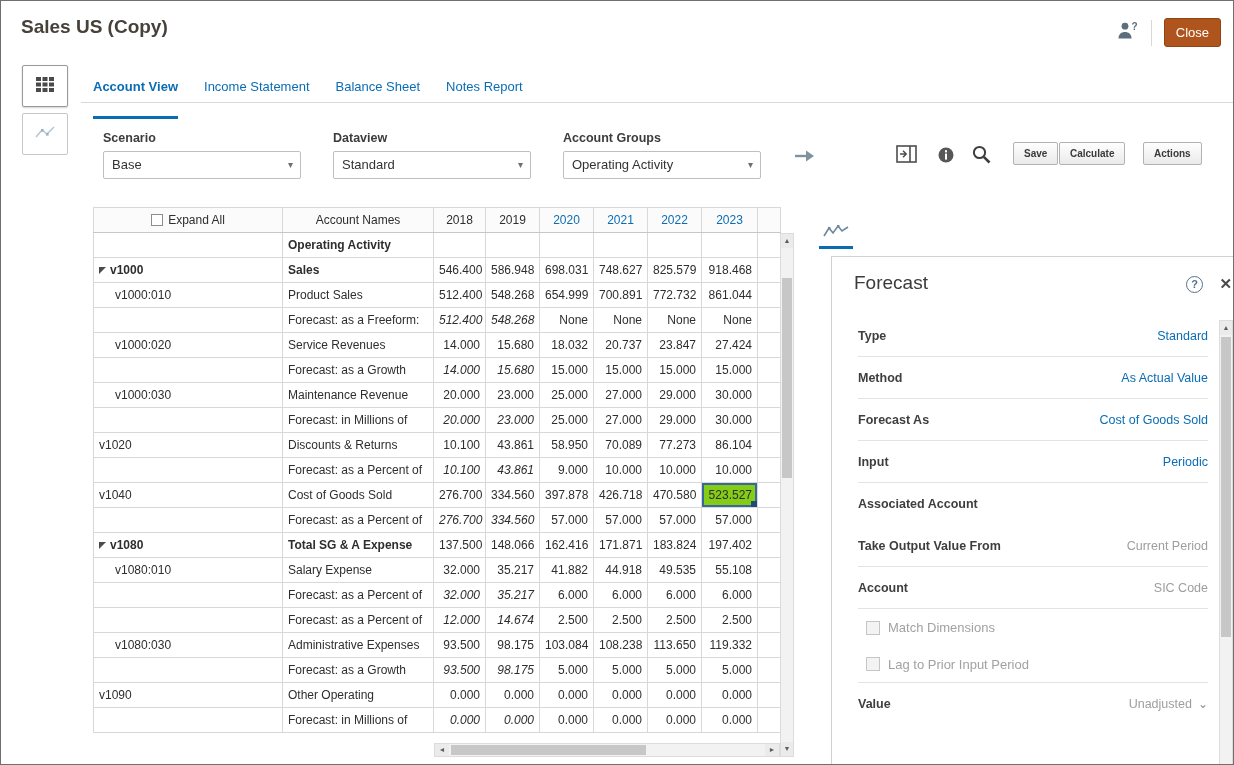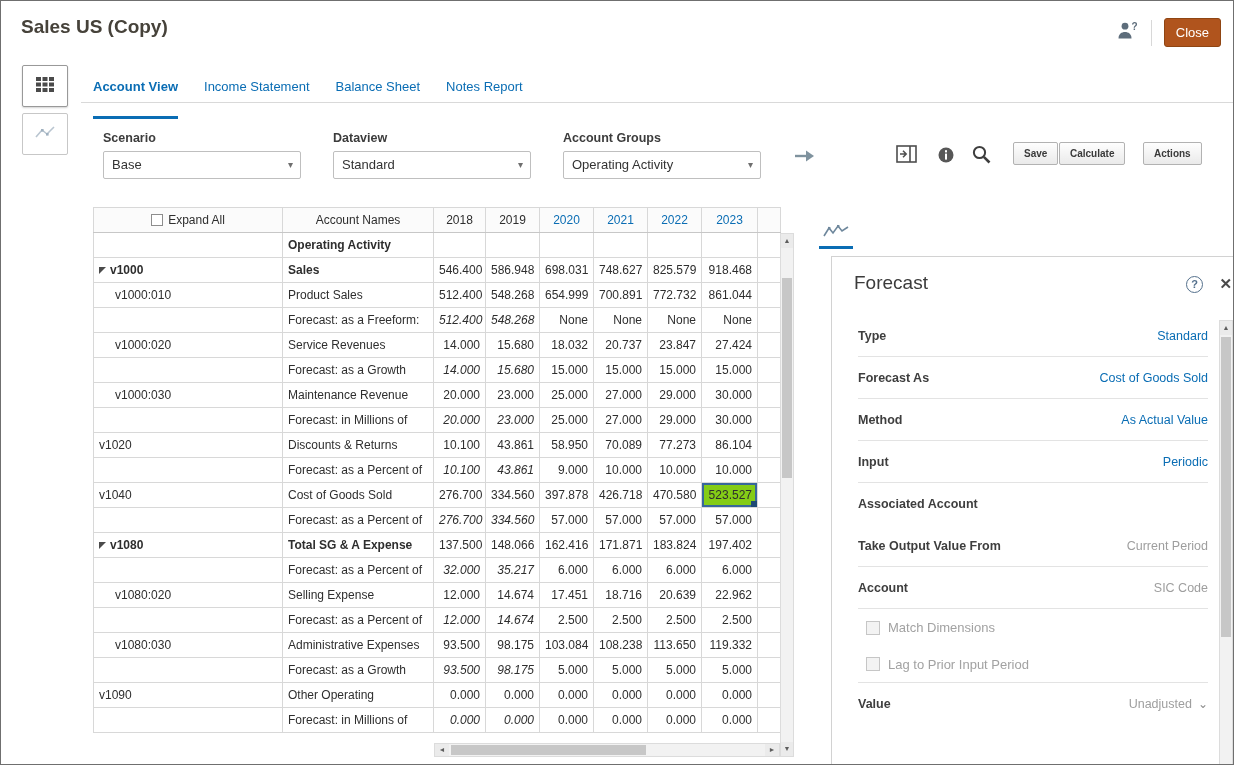--- a/index.html
+++ b/index.html
@@ -370,39 +370,39 @@
             <td class="c-name b">Total SG &amp; A Expense</td>
             <td class="c-num">137.500</td>
             <td class="c-num">148.066</td>
             <td class="c-num">162.416</td>
             <td class="c-num">171.871</td>
             <td class="c-num">183.824</td>
             <td class="c-num">197.402</td>
             <td class="c-fill"></td>
           </tr>
           <tr>
+            <td class="c-code ind"><span>v1080:010</span></td>
+            <td class="c-name">Salary Expense</td>
+            <td class="c-num">32.000</td>
+            <td class="c-num">35.217</td>
+            <td class="c-num">41.882</td>
+            <td class="c-num">44.918</td>
+            <td class="c-num">49.535</td>
+            <td class="c-num">55.108</td>
+            <td class="c-fill"></td>
+          </tr>
+          <tr>
             <td class="c-code"><span></span></td>
             <td class="c-name link">Forecast: as a Percent of</td>
             <td class="c-num hist">32.000</td>
             <td class="c-num hist">35.217</td>
             <td class="c-num">6.000</td>
             <td class="c-num">6.000</td>
             <td class="c-num">6.000</td>
             <td class="c-num">6.000</td>
-            <td class="c-fill"></td>
-          </tr>
-          <tr>
-            <td class="c-code ind"><span>v1080:020</span></td>
-            <td class="c-name">Selling Expense</td>
-            <td class="c-num">12.000</td>
-            <td class="c-num">14.674</td>
-            <td class="c-num">17.451</td>
-            <td class="c-num">18.716</td>
-            <td class="c-num">20.639</td>
-            <td class="c-num">22.962</td>
             <td class="c-fill"></td>
           </tr>
           <tr>
             <td class="c-code"><span></span></td>
             <td class="c-name link">Forecast: as a Percent of</td>
             <td class="c-num hist">12.000</td>
             <td class="c-num hist">14.674</td>
             <td class="c-num">2.500</td>
             <td class="c-num">2.500</td>
             <td class="c-num">2.500</td>
@@ -483,26 +483,26 @@
     <div class="panel-title">Forecast</div>
     <div class="p-help">?</div>
     <div class="p-close">✕</div>
 
     <div class="panel-fields">
         <div class="pf pf-link pdiv">
           <span class="pf-label">Type</span>
           <span class="pf-value">Standard</span>
         </div>
         <div class="pf pf-link pdiv">
+          <span class="pf-label">Method</span>
+          <span class="pf-value">As Actual Value</span>
+        </div>
+        <div class="pf pf-link pdiv">
           <span class="pf-label">Forecast As</span>
           <span class="pf-value">Cost of Goods Sold</span>
-        </div>
-        <div class="pf pf-link pdiv">
-          <span class="pf-label">Method</span>
-          <span class="pf-value">As Actual Value</span>
         </div>
         <div class="pf pf-link pdiv">
           <span class="pf-label">Input</span>
           <span class="pf-value">Periodic</span>
         </div>
         <div class="pf pf-section">
           <span class="pf-label">Associated Account</span>
         </div>
         <div class="pf pf-muted pdiv">
           <span class="pf-label">Take Output Value From</span>

